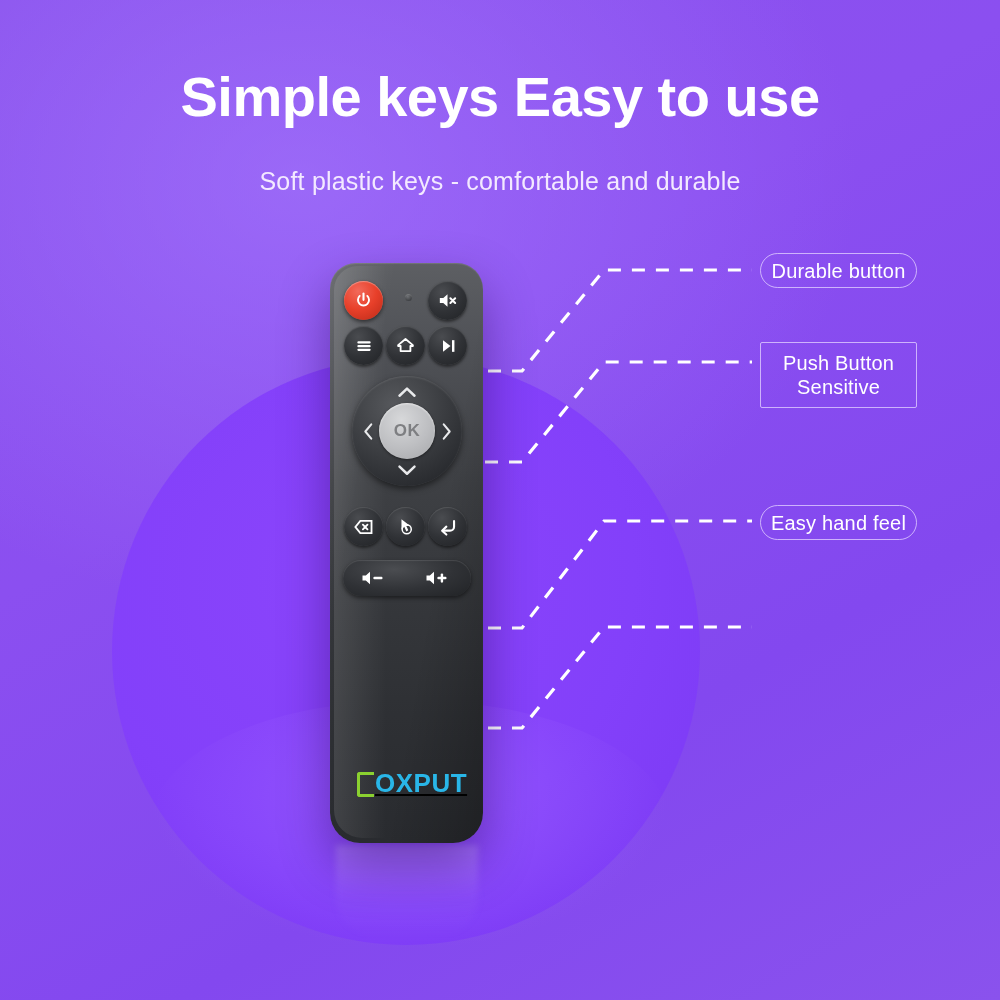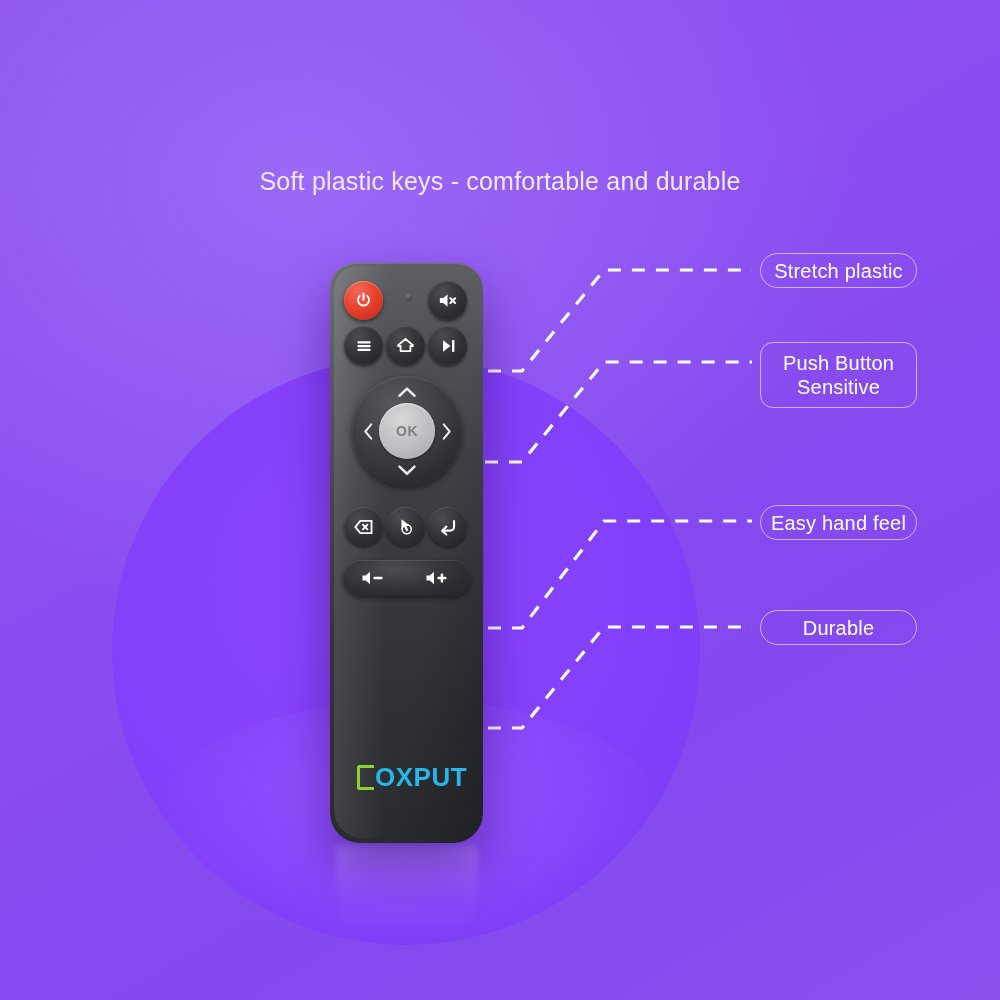--- a/index.html
+++ b/index.html
@@ -75,21 +75,21 @@
     align-items: center;
     justify-content: center;
     text-align: center;
     font-size: 20px;
     font-weight: 300;
     letter-spacing: 0.2px;
     line-height: 1.2;
     background: transparent;
   }
   .callout.pill { border-radius: 40px; }
-  .callout.box  { border-radius: 13px; }
+  .callout.box  { border-radius: 2px; }
 
   #callout-0 { left: 760px; top: 253px; width: 157px; height: 35px; }
   #callout-1 { left: 760px; top: 342px; width: 157px; height: 66px; }
   #callout-2 { left: 760px; top: 505px; width: 157px; height: 35px; }
   #callout-3 { left: 760px; top: 610px; width: 157px; height: 35px; }
 
   
   .connectors {
     position: absolute;
     left: 0; top: 0;
@@ -162,21 +162,21 @@
   }
   .dpad-ok {
     position: absolute;
     border-radius: 50%;
     background: radial-gradient(circle at 40% 30%, #d7d8da 0%, #bdbec1 55%, #a5a6a9 100%);
     box-shadow: inset 0 1px 2px rgba(255,255,255,0.6), 0 1px 3px rgba(0,0,0,0.45);
     display: flex;
     align-items: center;
     justify-content: center;
     color: #7e7f82;
-    font-size: 14px;
+    font-size: 17px;
     font-weight: bold;
     letter-spacing: 0.5px;
   }
   .dpad-arrow {
     position: absolute;
     color: #e9eaec;
     display: flex;
     align-items: center;
     justify-content: center;
   }
@@ -196,22 +196,23 @@
     justify-content: space-around;
     color: #ffffff;
   }
 
   
   .logo {
     position: absolute;
     left: 357px;
     top: 765px;
     display: flex;
-    align-items: flex-start;
+    align-items: flex-end;
     height: 32px;
+    text-decoration: underline;
   }
   .logo-mark {
     width: 17px;
     height: 25px;
     box-sizing: border-box;
     border: 3.2px solid #8bd130;
     border-right: none;
     border-radius: 3px 0 0 3px;
     margin-right: 1px;
   }
@@ -227,42 +228,40 @@
   .ic { display: block; }
 </style>
 </head>
 <body>
 
 <div id="stage">
 
   <div class="glow-circle"></div>
   <div class="glow-soft"></div>
 
+  <div class="title">Simple keys Easy to use</div>
   <div class="subtitle">Soft plastic keys - comfortable and durable</div>
 
   <svg class="connectors" viewBox="0 0 1000 1000">
     <g fill="none" stroke="#ffffff" stroke-width="3.2" stroke-dasharray="13 11" stroke-linecap="butt">
       <polyline points="368,371 522,371 604,270 752,270"></polyline>
       <polyline points="437,462 522,462 604,362 752,362"></polyline>
       <polyline points="368,628 522,628 604,521 752,521"></polyline>
       <polyline points="368,728 522,728 604,627 752,627"></polyline>
     </g>
   </svg>
 
   <div class="callout pill" id="callout-0">
-    <span>Stretch plastic</span>
+    <span>Durable button</span>
   </div>
   <div class="callout box" id="callout-1">
     <span>Push Button Sensitive</span>
   </div>
   <div class="callout pill" id="callout-2">
     <span>Easy hand feel</span>
-  </div>
-  <div class="callout pill" id="callout-3">
-    <span>Durable</span>
   </div>
 
   <div class="remote-reflection"></div>
 
   <div class="remote">
     <div class="remote-sheen"></div>
 
     <div class="btn power" style="left:14px; top:18px; width:39px; height:39px;">
       <svg class="ic" width="19" height="19" viewBox="0 0 24 24">
         <path d="M12 3.2 L12 11.2" stroke="#fff" stroke-width="2.6" stroke-linecap="round" fill="none"></path>

